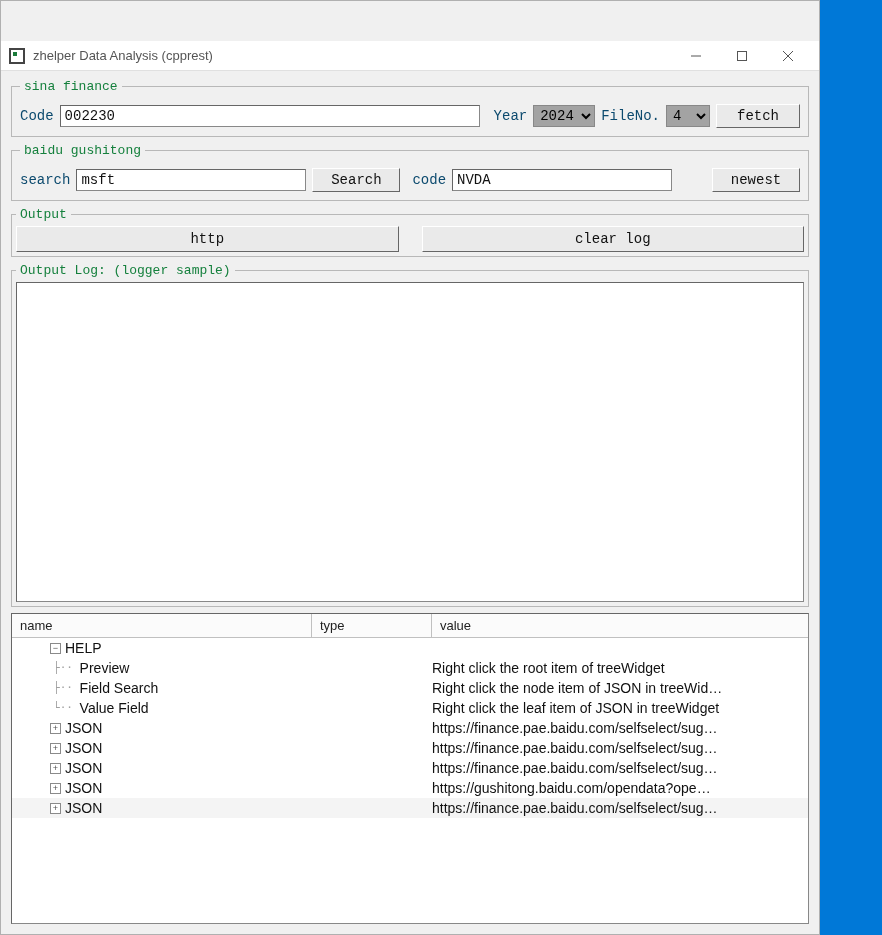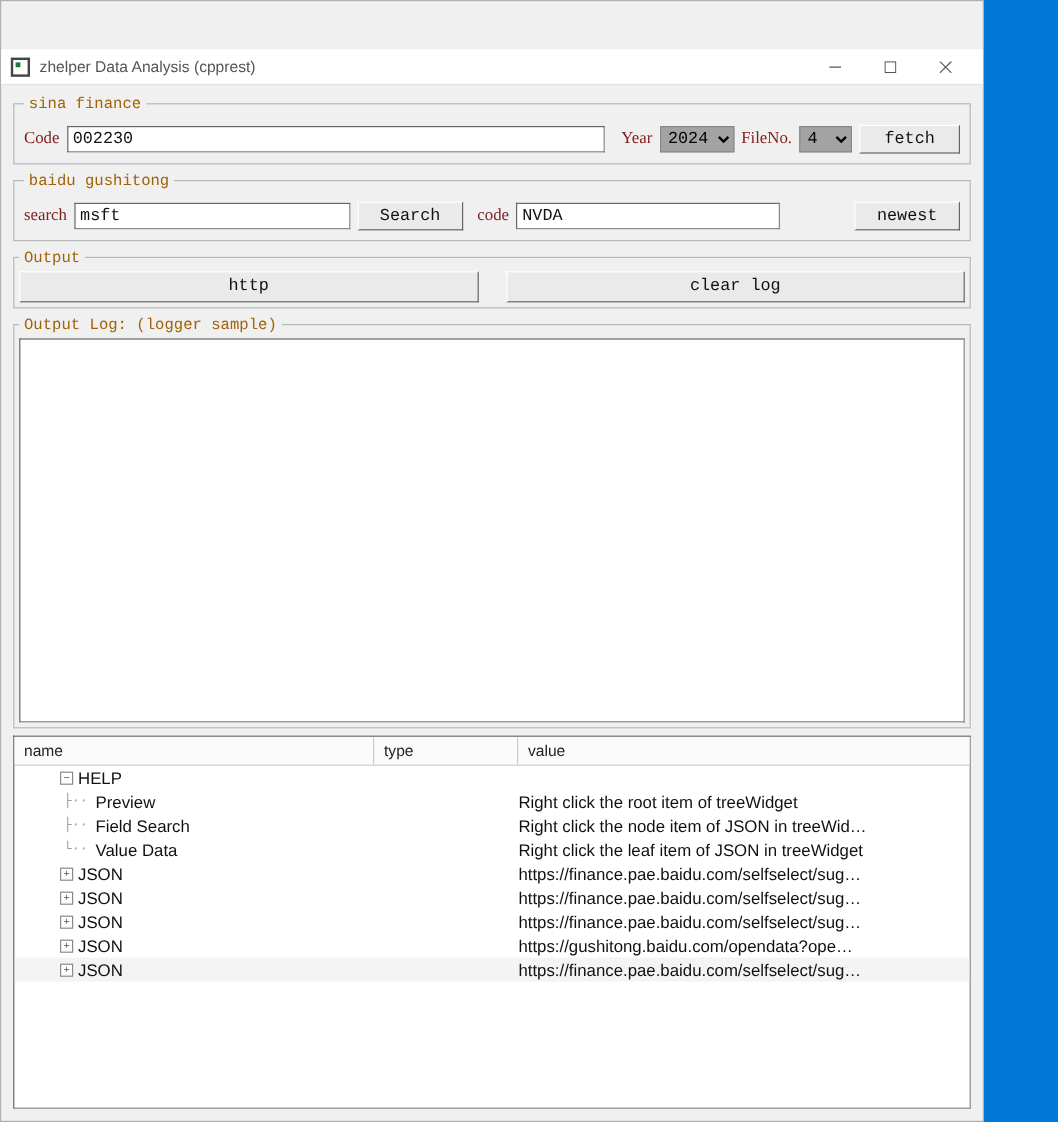--- a/index.html
+++ b/index.html
@@ -73,28 +73,28 @@
 
   fieldset.group {
     border: 1px solid #b8b8b8;
     padding: 10px 8px 8px 8px;
     margin: 0;
     background: #f0f0f0;
   }
   fieldset.group > legend {
     font-family: "Courier New", monospace;
     font-size: 13px;
-    color: #a16207;
+    color: #15803d;
     padding: 0 4px;
   }
 
   .mono-label {
-    font-family: Liberation Serif, serif;
-    font-size: 14px;
-    color: #7f1d1d;
+    font-family: Liberation Mono, monospace;
+    font-size: 14px;
+    color: #0c4a6e;
   }
   .row {
     display: flex;
     align-items: center;
     gap: 6px;
   }
   input.txt {
     background: #fff;
     border: 1px solid #888;
     border-top-color: #666;
@@ -308,21 +308,21 @@
             <div class="cell name-cell">
               <span class="tree-lines">     ├·· </span>
               <span>Field Search</span>
             </div>
             <div class="cell type-cell"></div>
             <div class="cell value-cell">Right click the node item of JSON in treeWid…</div>
           </div>
           <div class="tree-row">
             <div class="cell name-cell">
               <span class="tree-lines">     └·· </span>
-              <span>Value Data</span>
+              <span>Value Field</span>
             </div>
             <div class="cell type-cell"></div>
             <div class="cell value-cell">Right click the leaf item of JSON in treeWidget</div>
           </div>
           <div class="tree-row">
             <div class="cell name-cell" style="padding-left: 38px;">
               <div class="expander">+</div>
               <span>JSON</span>
             </div>
             <div class="cell type-cell"></div>

